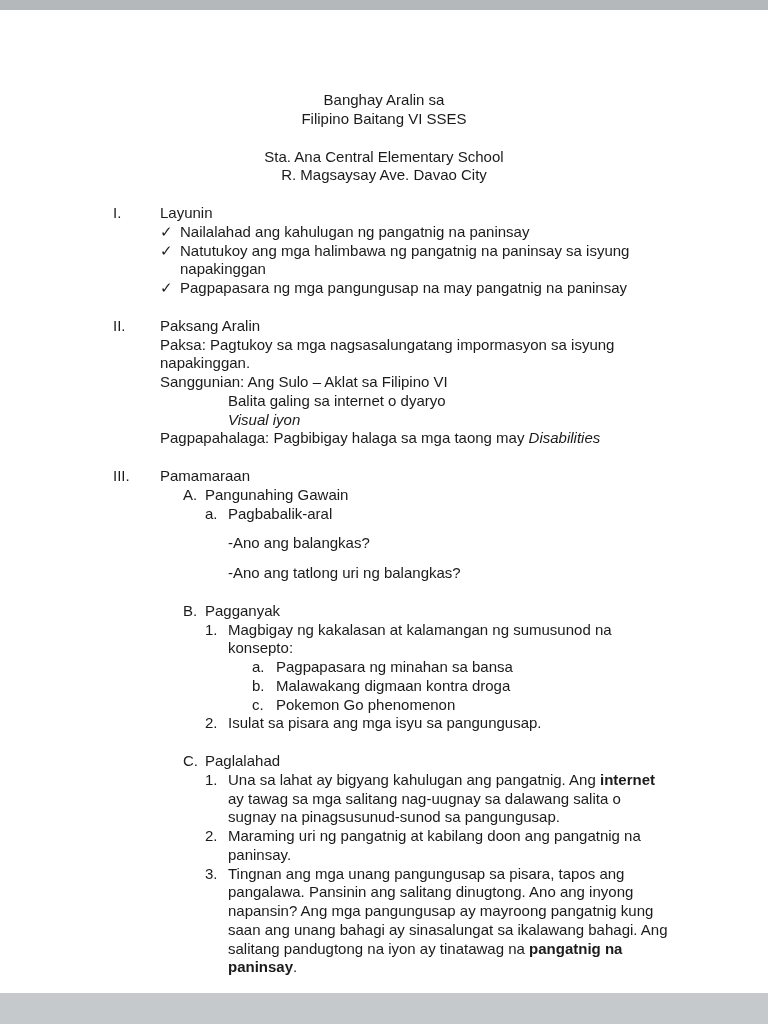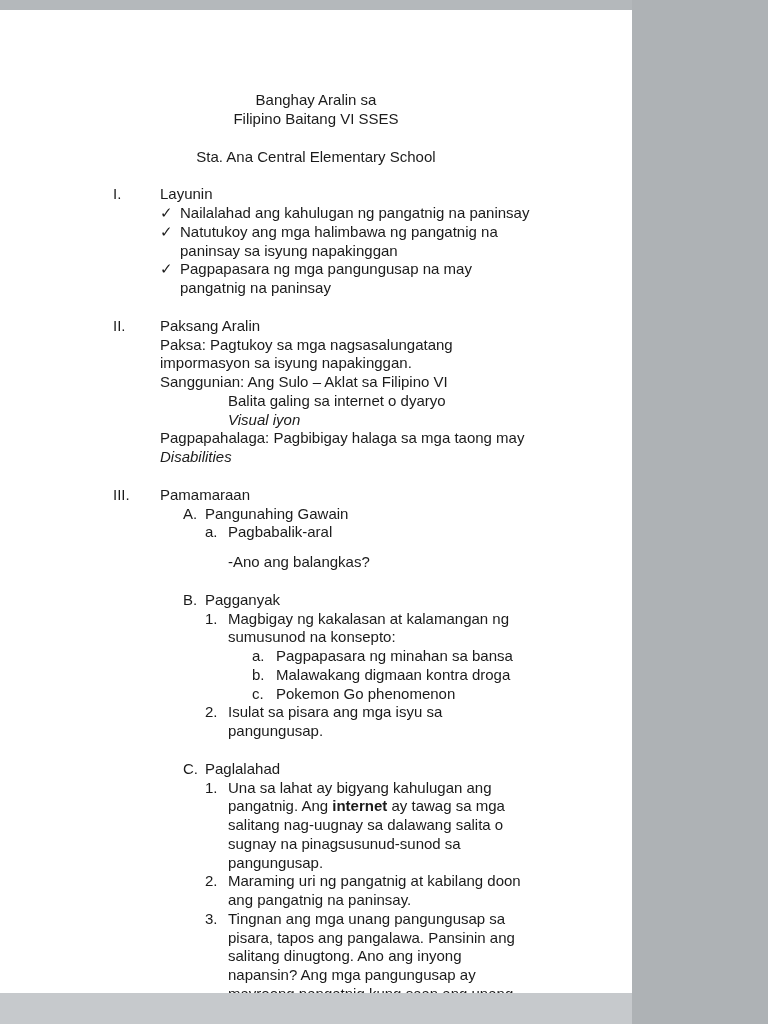--- a/index.html
+++ b/index.html
@@ -2,21 +2,21 @@
 <html><head>
 <meta charset="utf-8">
 <style>
   * { box-sizing: border-box; }
   html, body { margin: 0; padding: 0; }
   body {
     width: 768px;
     background: #aeb2b5;
     font-family: "Liberation Sans", sans-serif;
   }
-  .viewer { width: 632px; height: 1024px; display: flex; flex-direction: column; }
+  .viewer { width: 768px; height: 1024px; display: flex; flex-direction: column; }
   .strip-top { height: 10px; background: #b4b8bb; flex: none; }
   .strip-bottom { height: 31px; background: #c6c9cc; flex: none; }
   .page {
     flex: 1;
     background: #ffffff;
     color: #1b1b1b;
     font-size: 15px;
     line-height: 18.75px;
     padding-top: 81px;
     overflow: hidden;
@@ -51,20 +51,21 @@
 <div class="viewer">
   <div class="strip-top"></div>
 
   <div class="page">
 
     <div class="center">
       <div>Banghay Aralin sa</div>
       <div>Filipino Baitang VI SSES</div>
       <div class="header-gap"></div>
       <div>Sta. Ana Central Elementary School</div>
+      <div>R. Magsaysay Ave. Davao City</div>
     </div>
 
     <div class="content">
 
       <div class="sec">
         <div class="row lvl0">
           <span class="num">I.</span>
           <span class="txt">Layunin</span>
         </div>
         <div class="row check-row">
@@ -100,20 +101,21 @@
         </div>
         <div class="row rowA">
           <span class="num">A.</span>
           <span class="txt">Pangunahing Gawain</span>
         </div>
         <div class="row rowa">
           <span class="num">a.</span>
           <span class="txt">Pagbabalik-aral</span>
         </div>
         <div class="dashline">-Ano ang balangkas?</div>
+        <div class="dashline">-Ano ang tatlong uri ng balangkas?</div>
       </div>
 
       <div class="sec">
         <div class="row rowA">
           <span class="num">B.</span>
           <span class="txt">Pagganyak</span>
         </div>
         <div class="row rowNum">
           <span class="num">1.</span>
           <span class="txt">Magbigay ng kakalasan at kalamangan ng sumusunod na konsepto:</span>

